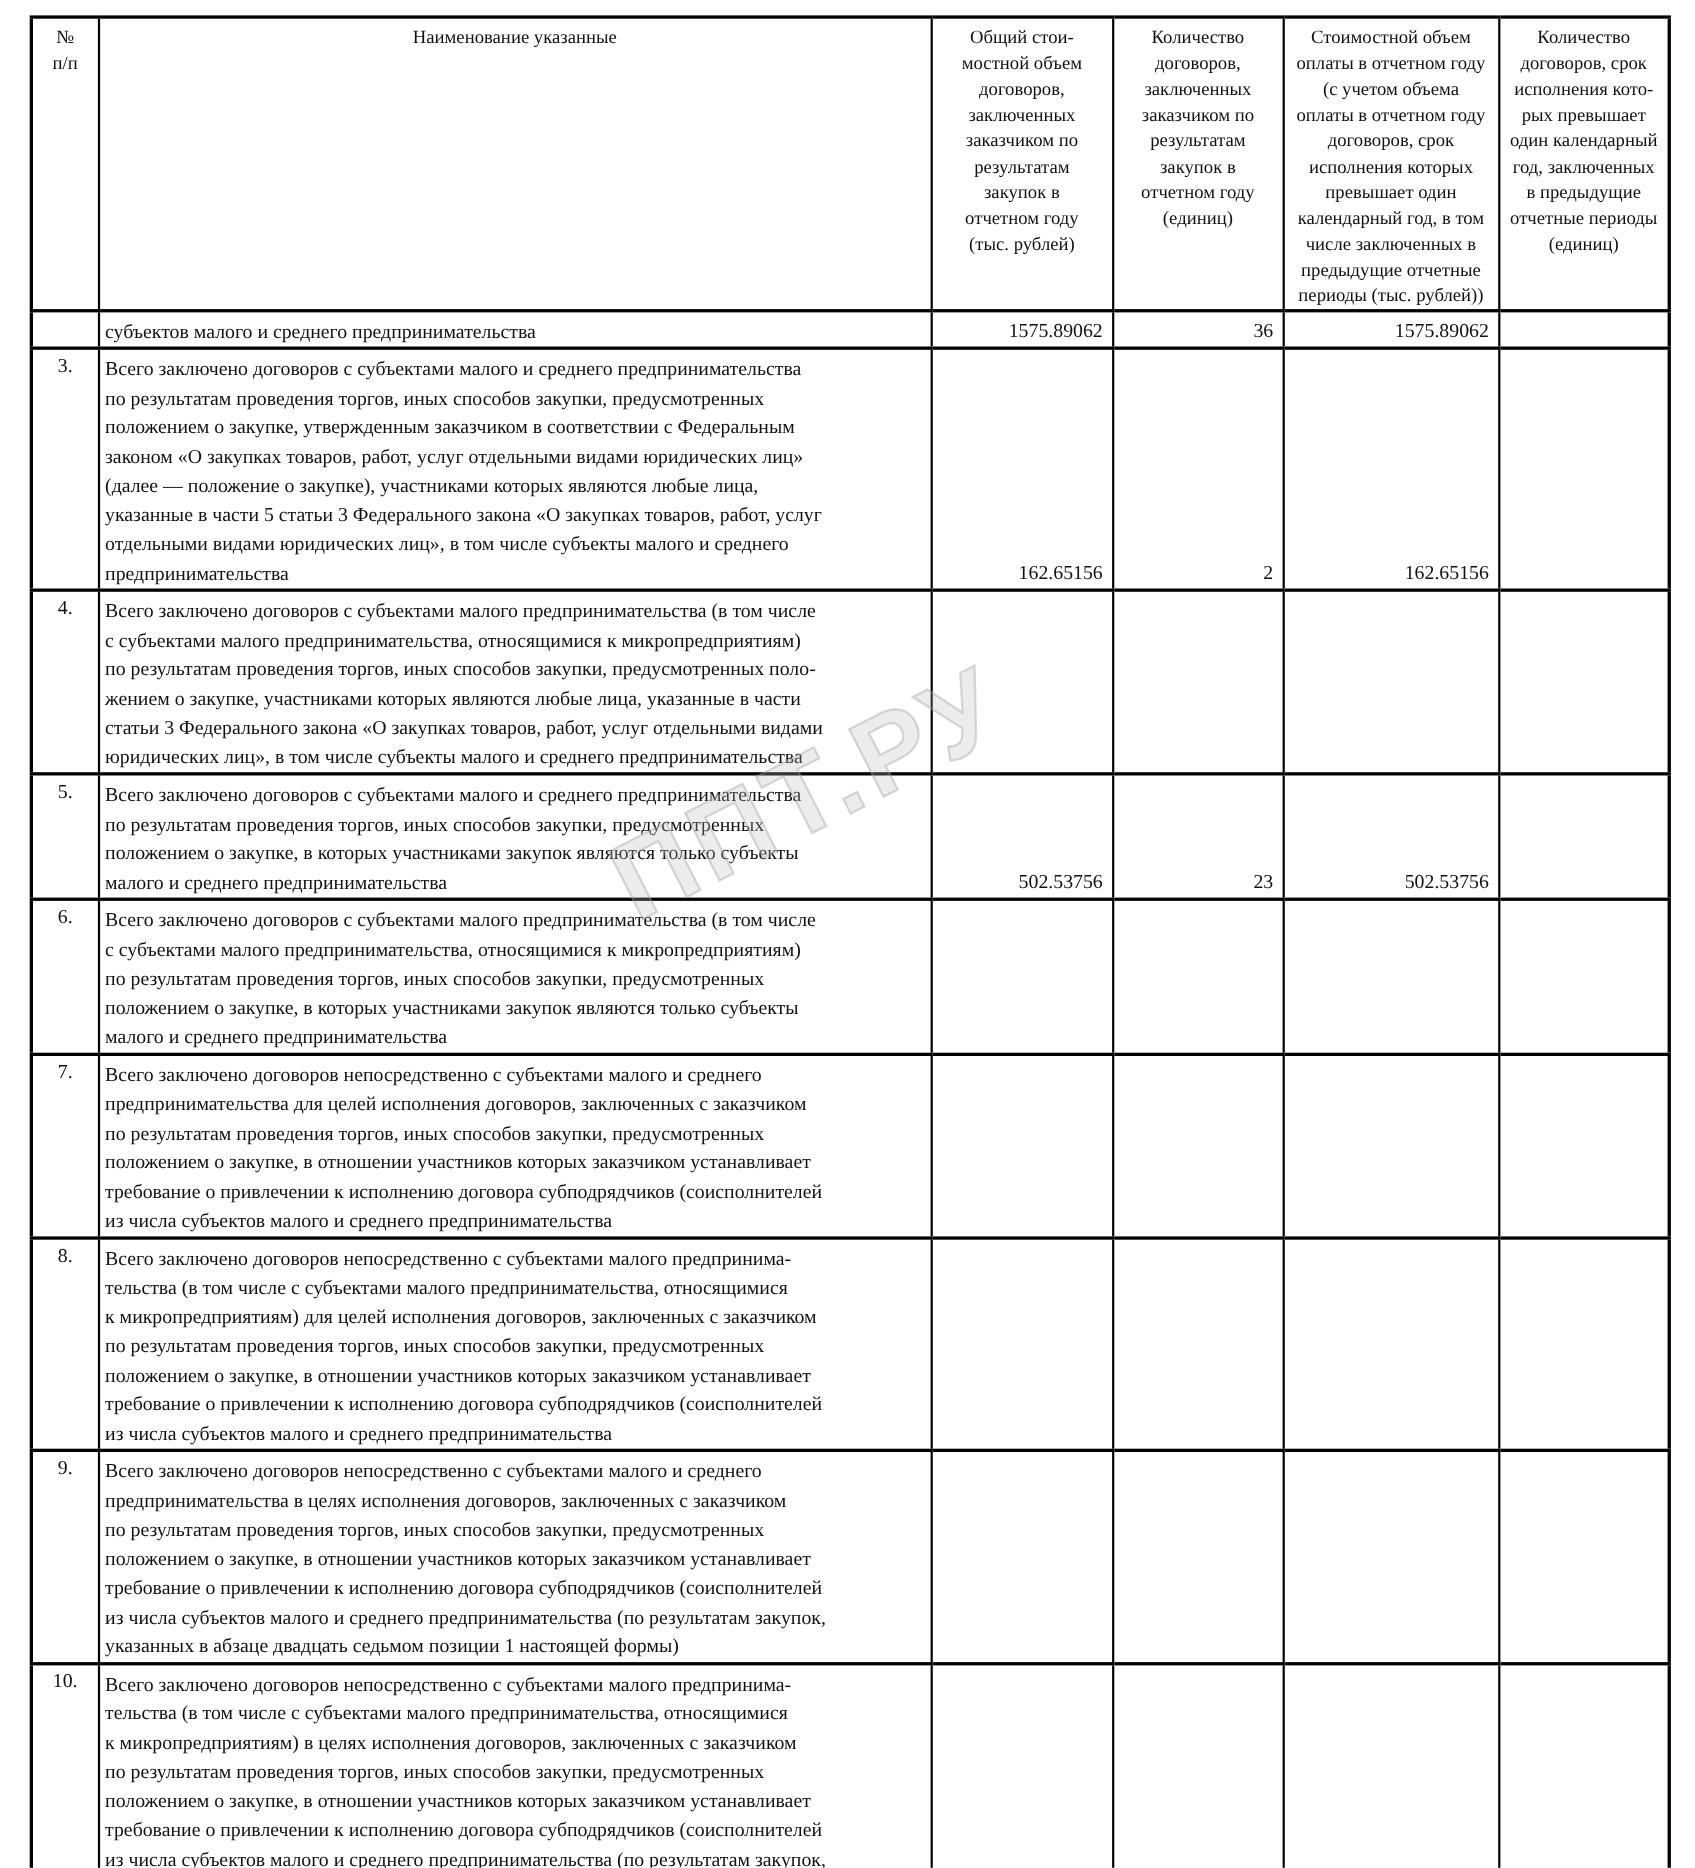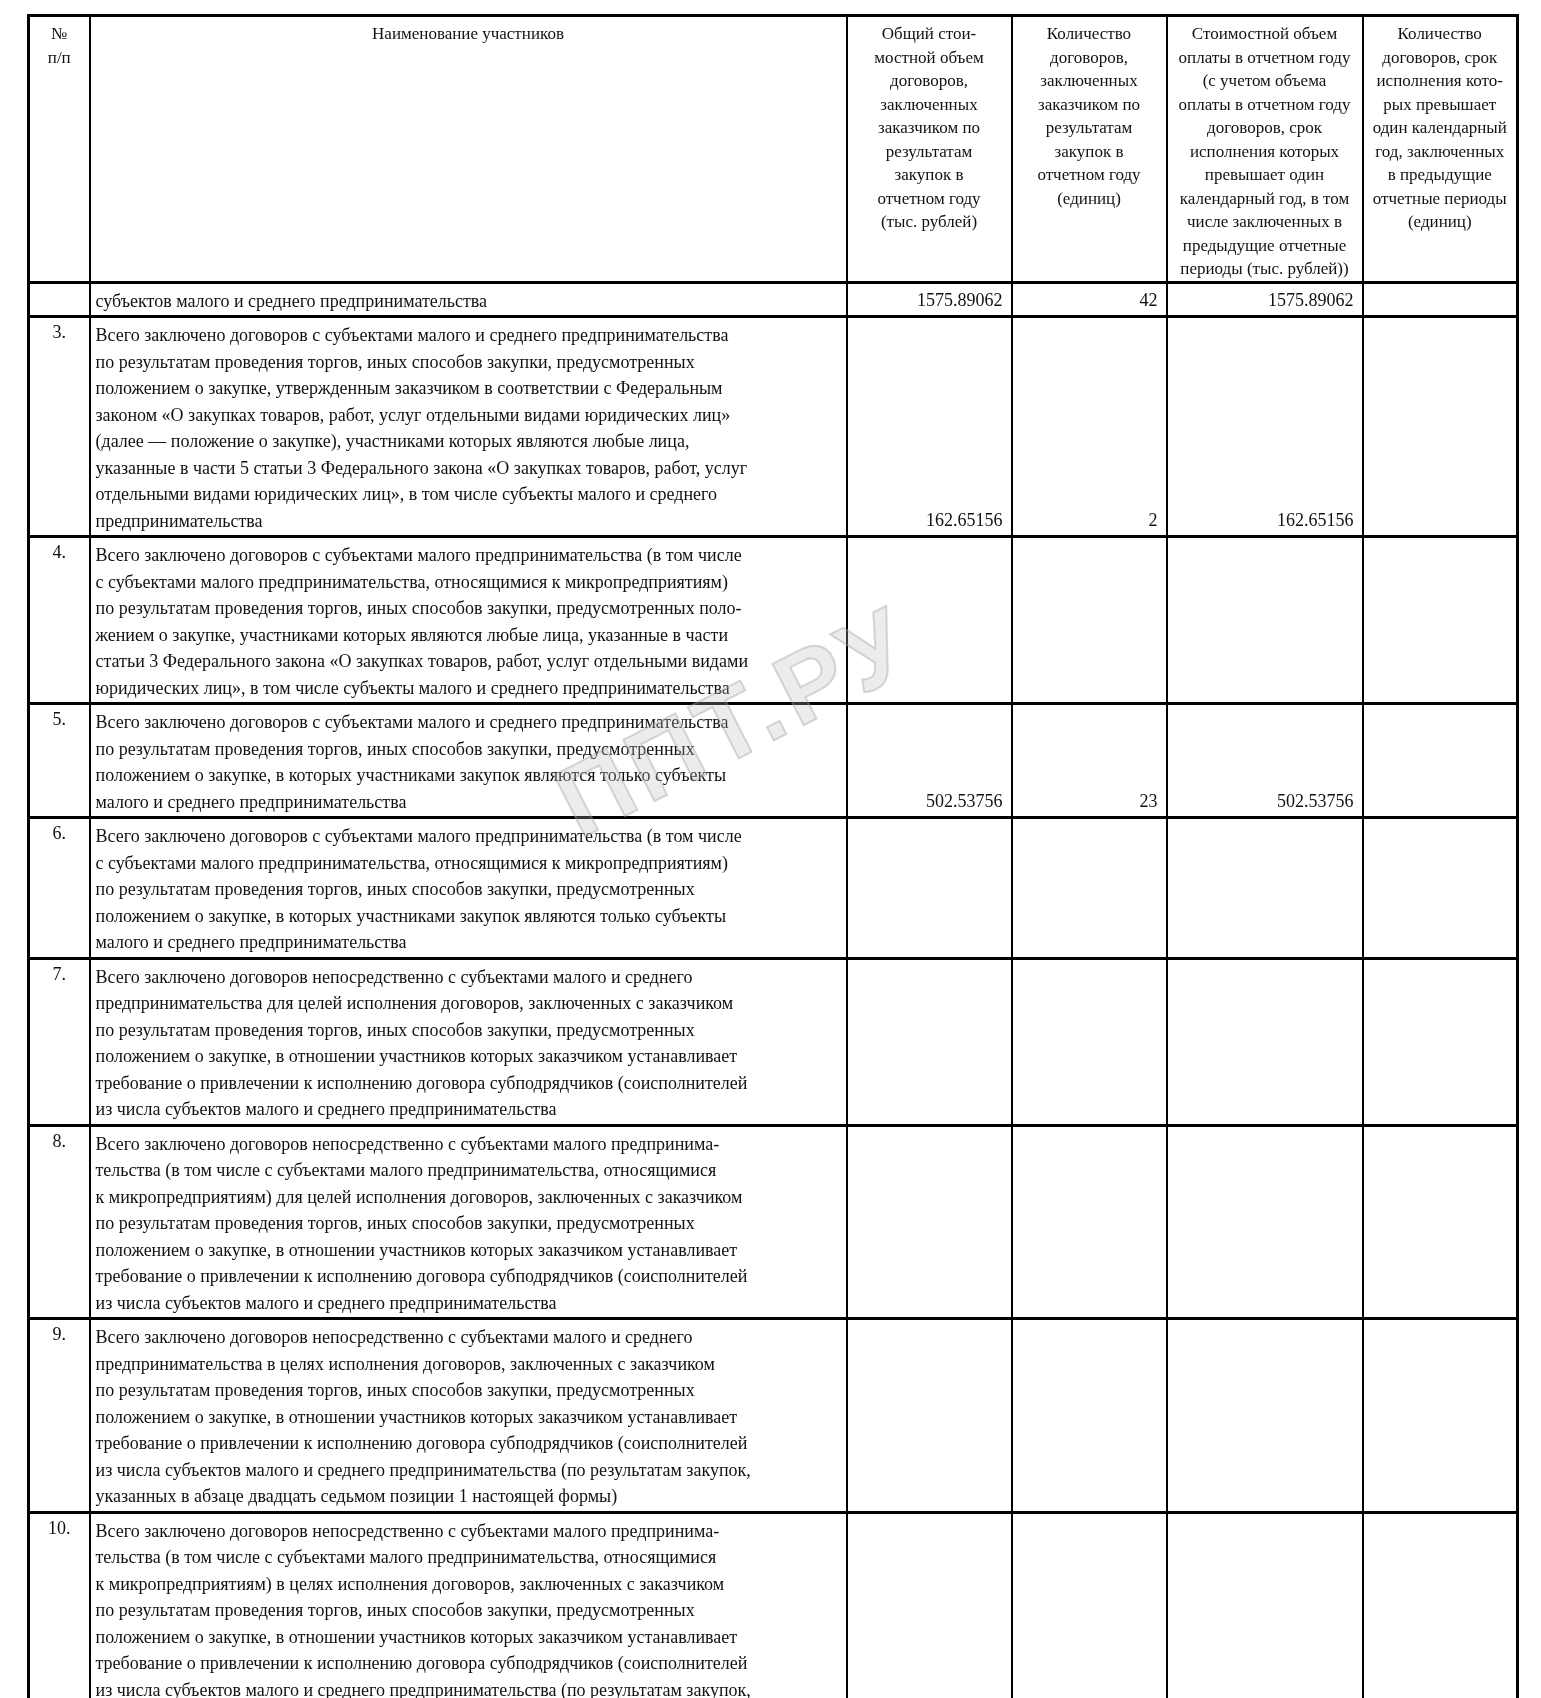--- a/index.html
+++ b/index.html
@@ -89,21 +89,21 @@
       <col style="width:757px">
       <col style="width:165px">
       <col style="width:155px">
       <col style="width:196px">
       <col style="width:155px">
     </colgroup>
     <tbody>
       <tr class="hdr">
         <th class="colh">№
 п/п</th>
-        <th class="colh">Наименование участников</th>
+        <th class="colh">Наименование указанные</th>
         <th class="colh">Общий стои-
 мостной объем
 договоров,
 заключенных
 заказчиком по
 результатам
 закупок в
 отчетном году
 (тыс. рублей)</th>
         <th class="colh">Количество
@@ -133,21 +133,21 @@
 год, заключенных
 в предыдущие
 отчетные периоды
 (единиц)</th>
       </tr>
 
       <tr>
         <td class="num"></td>
         <td class="name">субъектов малого и среднего предпринимательства</td>
         <td class="val">1575.89062</td>
-        <td class="val">42</td>
+        <td class="val">36</td>
         <td class="val">1575.89062</td>
         <td class="val"></td>
       </tr>
 
       <tr>
         <td class="num">3.</td>
         <td class="name">Всего заключено договоров с субъектами малого и среднего предпринимательства
 по результатам проведения торгов, иных способов закупки, предусмотренных
 положением о закупке, утвержденным заказчиком в соответствии с Федеральным
 законом «О закупках товаров, работ, услуг отдельными видами юридических лиц»

